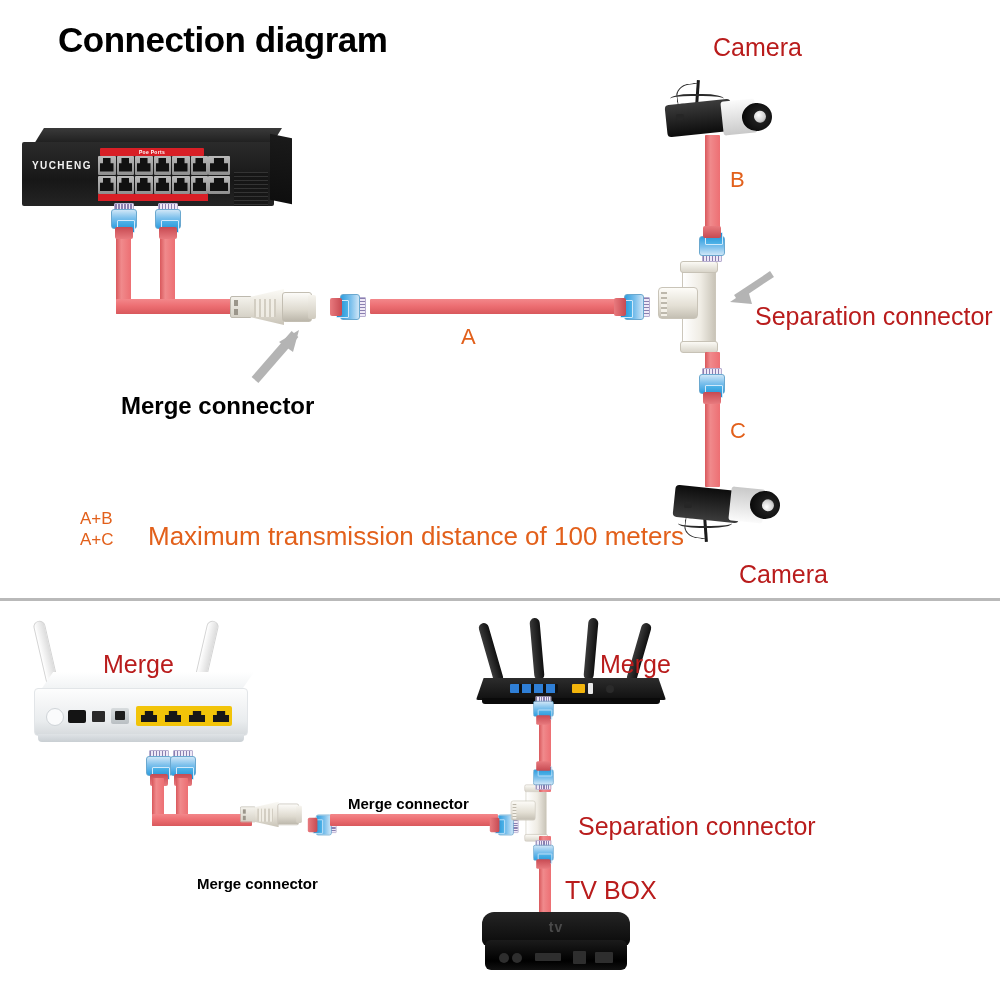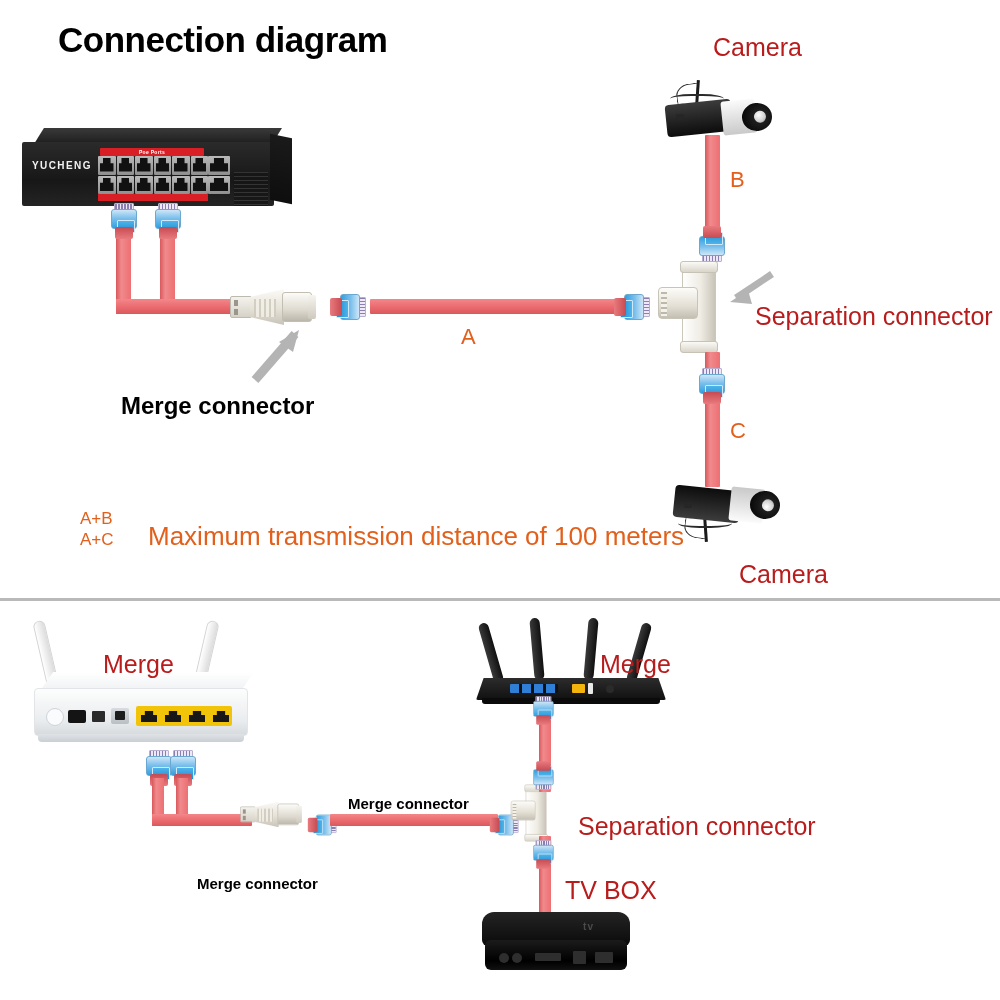--- a/index.html
+++ b/index.html
@@ -155,22 +155,22 @@
   .router .yel{position:absolute;left:96px;top:66px;width:13px;height:9px;background:#f3b50c;border-radius:1px;}
   .router .wht{position:absolute;left:112px;top:65px;width:5px;height:11px;background:#e9e9e9;border-radius:1px;}
   .router .jack{position:absolute;left:130px;top:67px;width:8px;height:8px;background:#2a2a2a;border-radius:50%;}
 
   
   .tvbox{position:absolute;width:148px;height:70px;}
   .tvbox .lid{position:absolute;left:0;top:0;width:148px;height:34px;
      background:linear-gradient(180deg,#242424,#0a0a0a);border-radius:12px 12px 6px 6px;}
   .tvbox .side{position:absolute;left:3px;top:28px;width:142px;height:30px;
      background:linear-gradient(180deg,#1b1b1b,#000 70%,#111);border-radius:6px;}
-  .tvbox .glyph{position:absolute;left:36px;top:7px;width:76px;height:16px;color:#4a4a4a;font-size:10px;
-     font-weight:bold;letter-spacing:1px;text-align:right;line-height:16px;}
+  .tvbox .glyph{position:absolute;left:36px;top:7px;width:76px;height:16px;color:#4a4a4a;font-size:14px;
+     font-weight:bold;letter-spacing:1px;text-align:center;line-height:16px;}
   .tvbox .port{position:absolute;background:#2e2e2e;border-radius:1px;}
 </style>
 </head>
 <body>
 
 <div class="stage">
 
   <div class="abs title" style="left:58px;top:20px;">Connection diagram</div>
 
   <div class="switch" style="left:22px;top:128px;">

